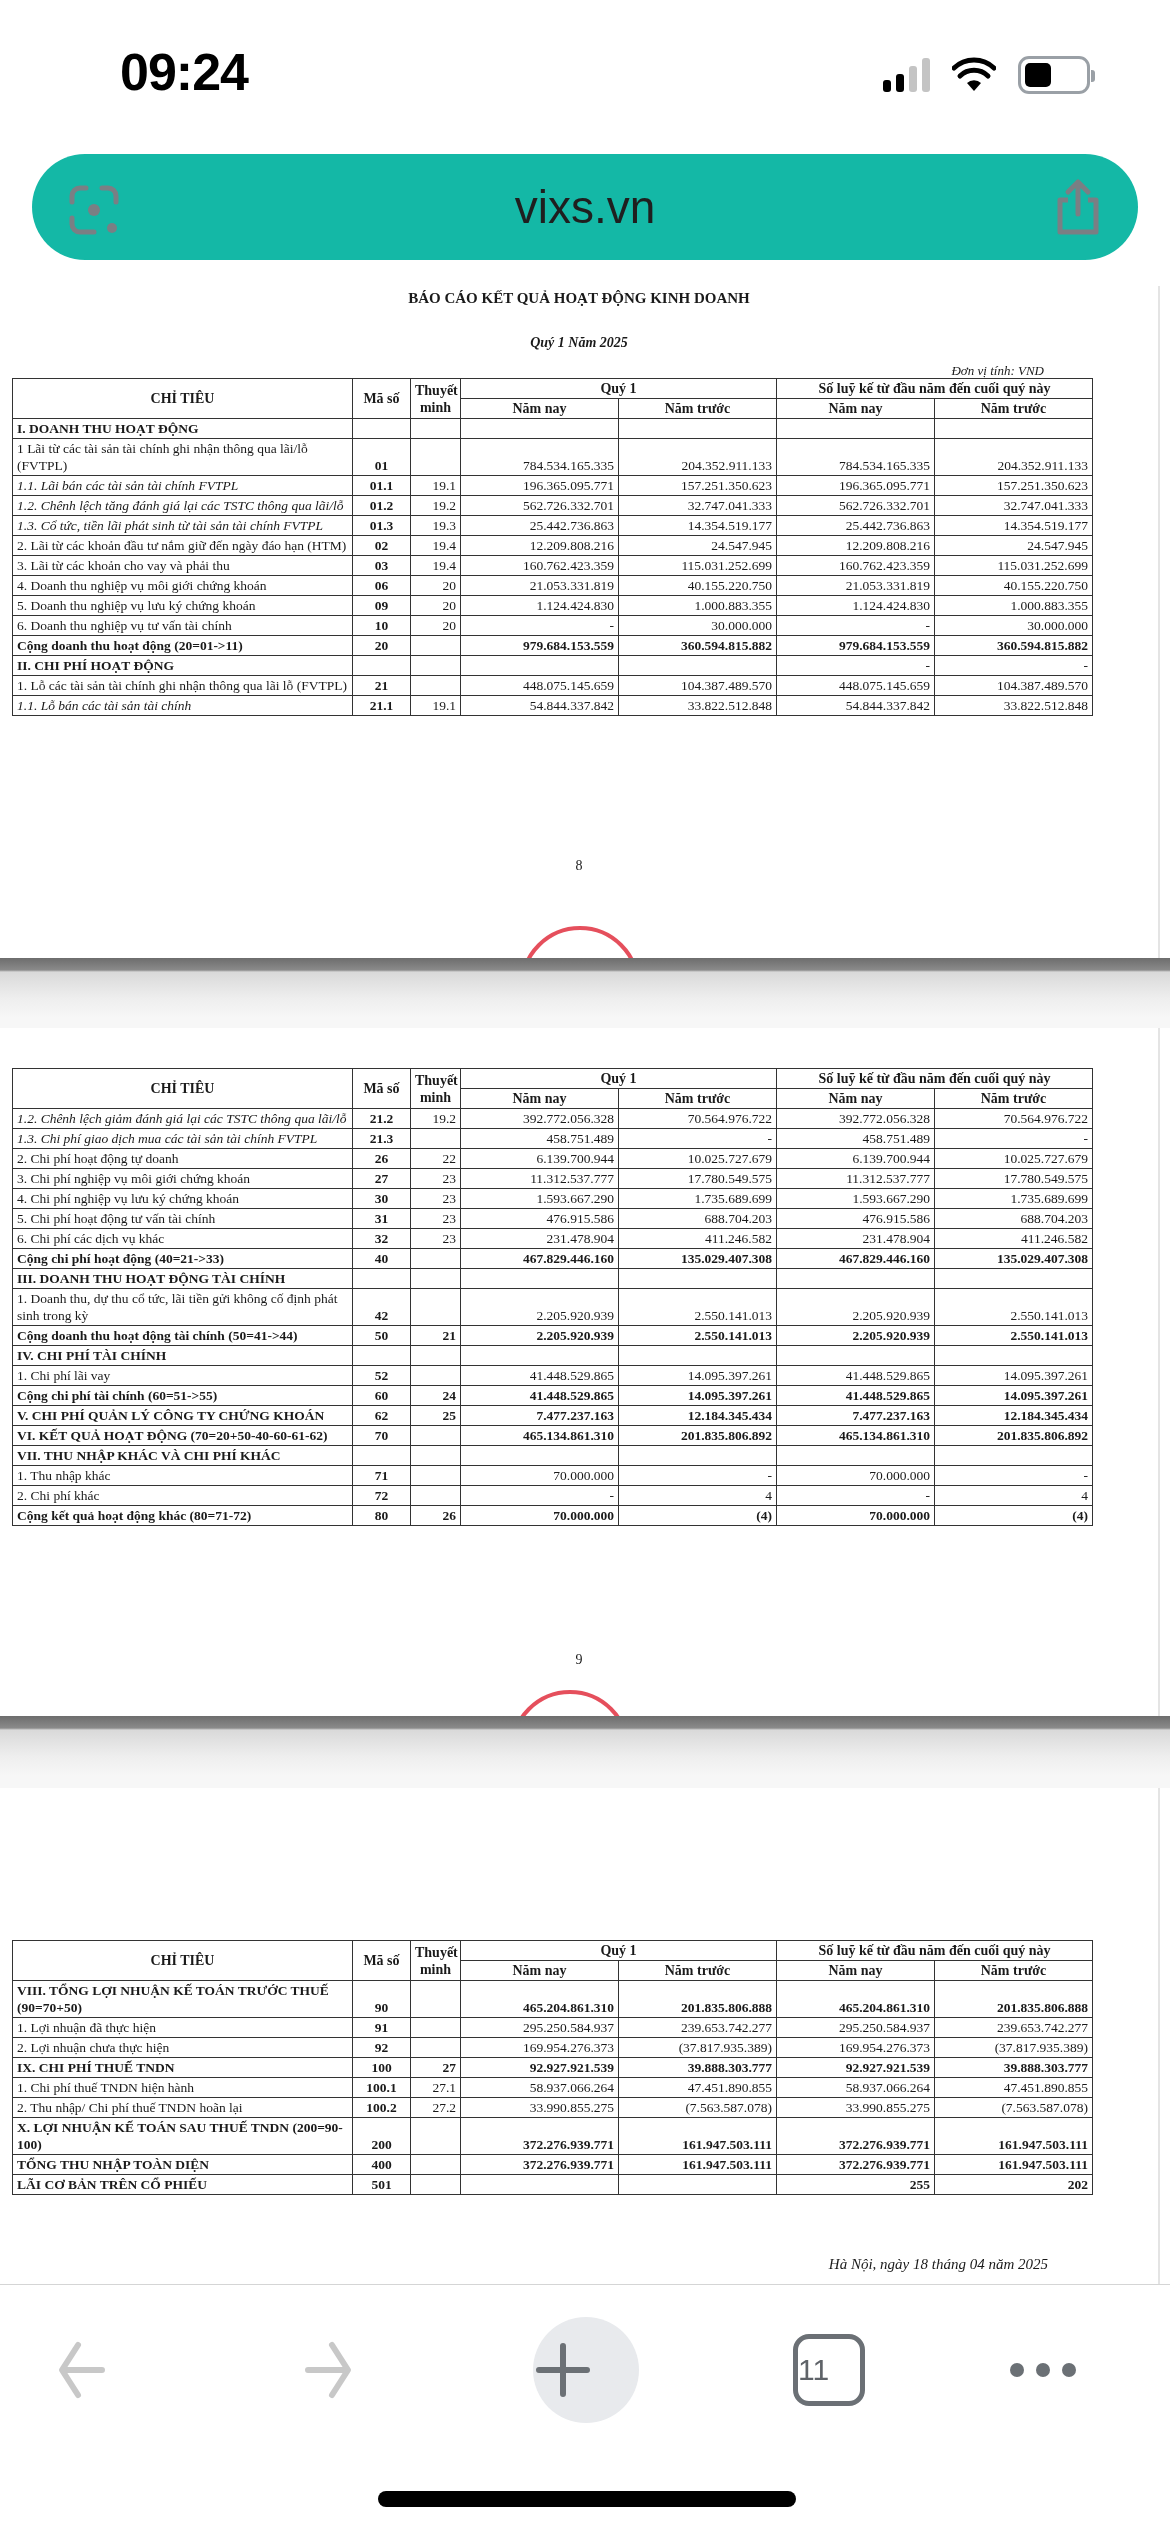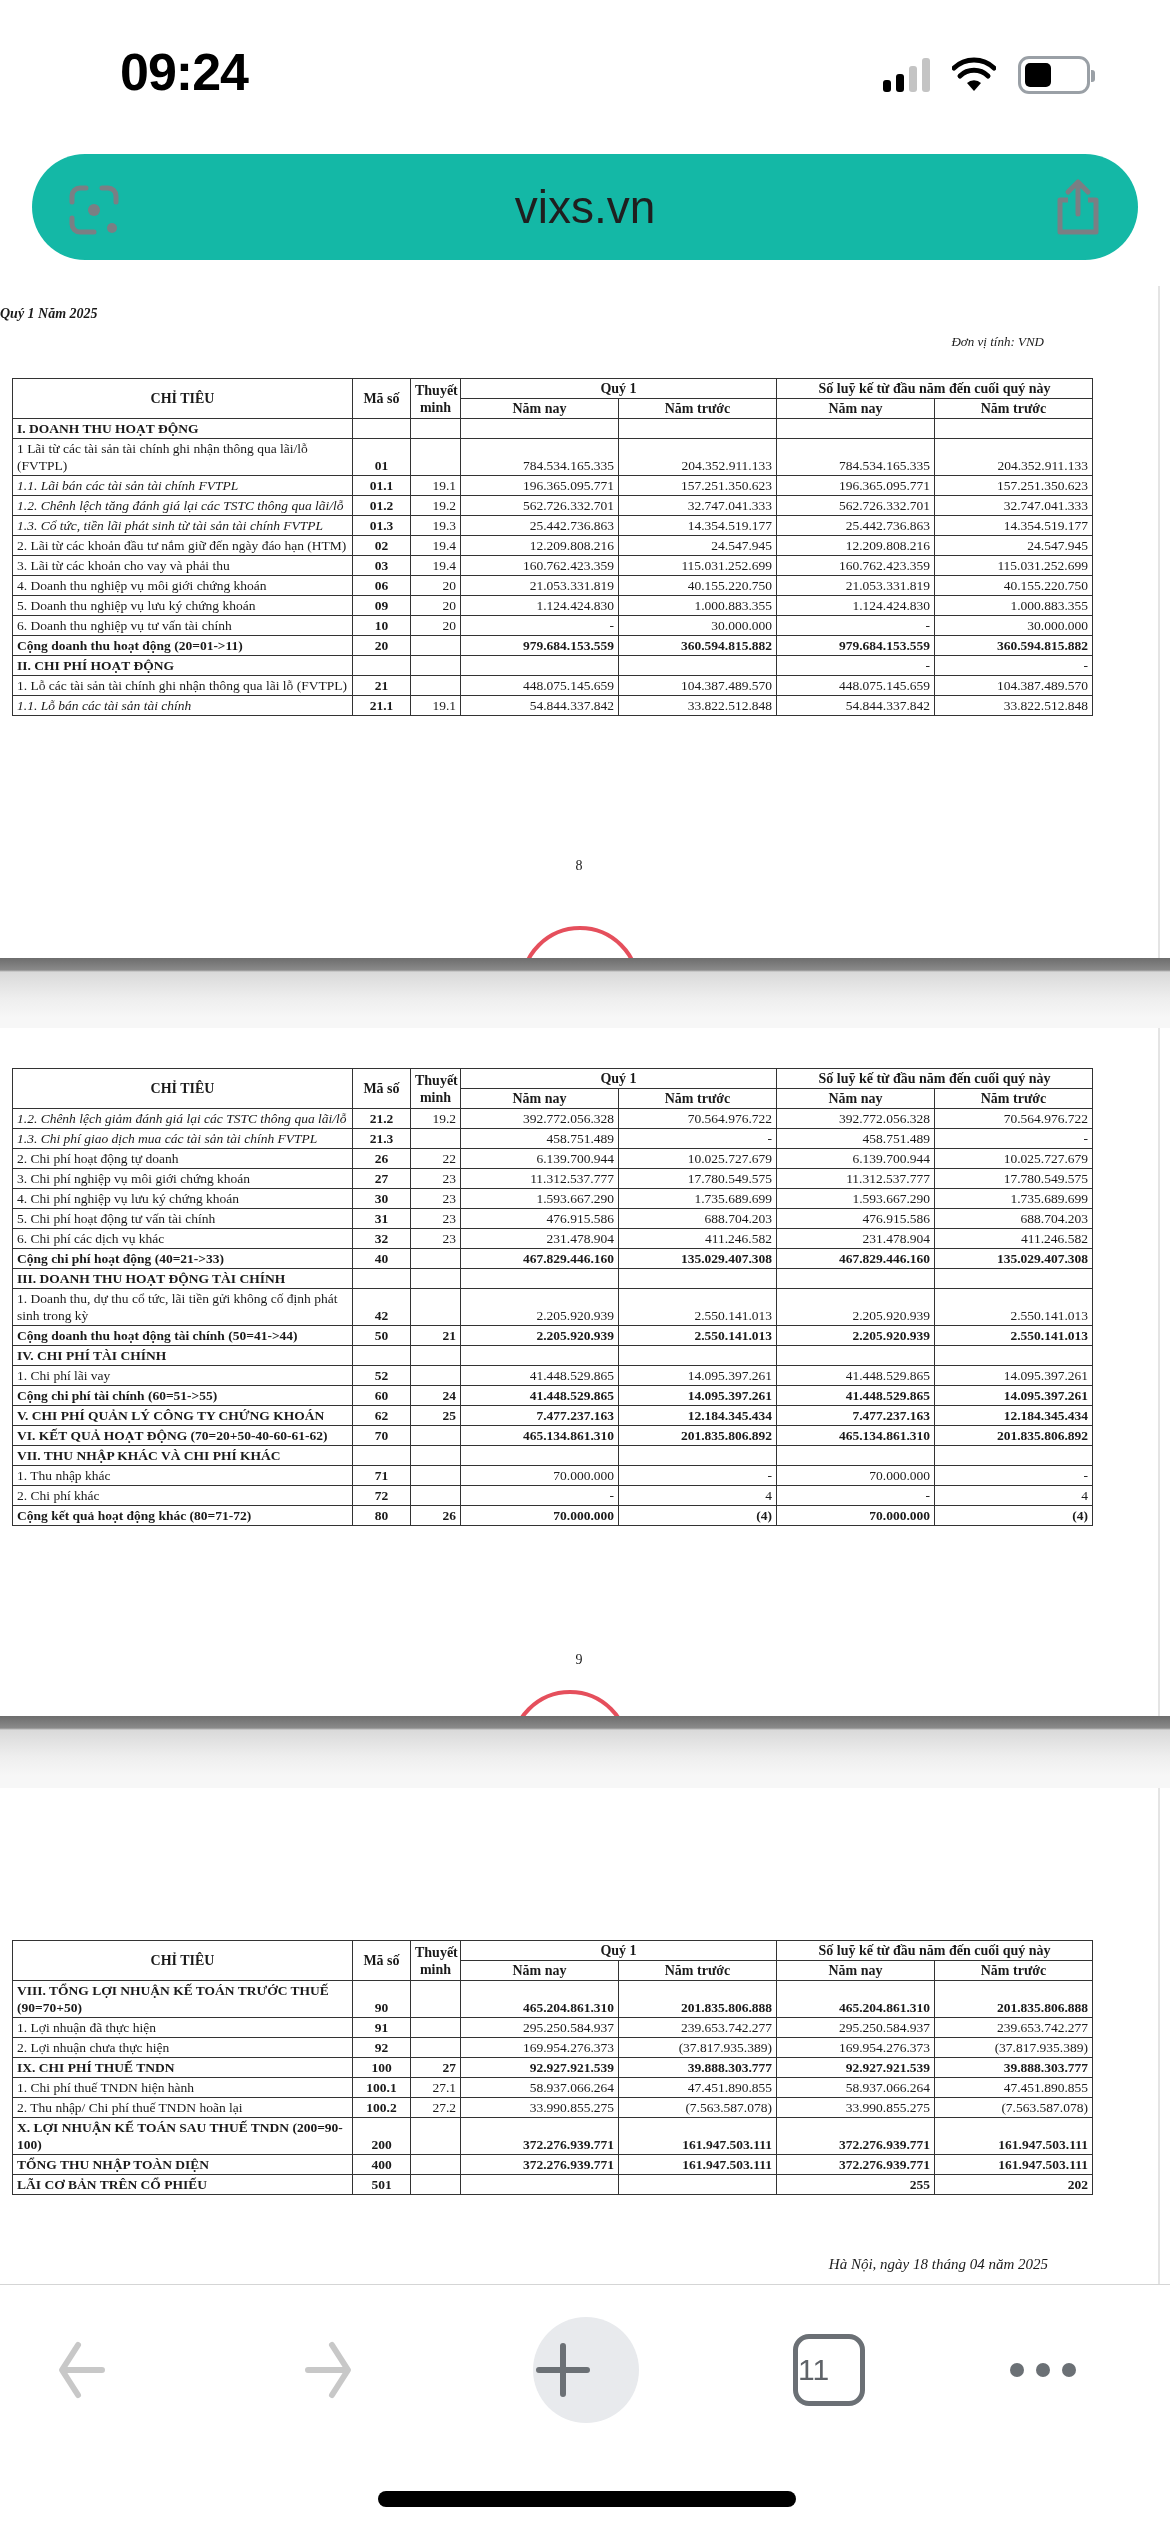--- a/index.html
+++ b/index.html
@@ -22,21 +22,21 @@
   .url-text { font-size: 46px; color: #1f1f1f; }
   .lens-icon { position: absolute; left: 34px; top: 28px; width: 56px; height: 56px; }
   .share-icon { position: absolute; right: 34px; top: 24px; width: 52px; height: 60px; }
 
   
   .doc-view { position: absolute; left: 0; top: 286px; width: 1170px; height: 1998px; background: #ffffff; overflow: hidden; }
   .page { position: absolute; left: 0; width: 1160px; background: #fff; font-family: "Liberation Serif", serif; color: #1a1a1a; border-right: 2px solid #e4e4e4; }
   .page-gap { position: absolute; left: 0; width: 1170px; background: linear-gradient(#6d6d6d 0, #8a8a8a 12px, #d9d9d9 14px, #eeeeee 40px, #f7f7f7 60px); }
 
   .doc-title { text-align: center; font-weight: bold; font-size: 15px; letter-spacing: 0; }
-  .doc-subtitle { text-align: left; font-style: italic; font-weight: bold; font-size: 14px; margin-top: 16px; }
+  .doc-subtitle { text-align: center; font-style: italic; font-weight: bold; font-size: 14px; margin-top: 28px; }
   .doc-unit { text-align: right; font-style: italic; font-size: 13px; padding-right: 114px; margin-top: 12px; }
 
   table.fin { border-collapse: collapse; position: absolute; left: 12px; width: 1080px; font-size: 13.5px; table-layout: fixed; }
   table.fin td, table.fin th { border: 1.6px solid #333; padding: 1px 4px; vertical-align: bottom; line-height: 17px; }
   table.fin th { font-weight: bold; text-align: center; vertical-align: middle; font-size: 14px; }
   table.fin td.num { text-align: right; white-space: nowrap; }
   table.fin td.code { text-align: center; font-weight: bold; }
   table.fin td.note { text-align: right; }
   table.fin tr.bold td { font-weight: bold; }
   table.fin tr.italic td.label { font-style: italic; }
@@ -95,20 +95,21 @@
   <svg class="share-icon" viewBox="0 0 52 60">
     <path d="M16 22 H8 V54 H44 V22 H36" stroke="#7a7f84" stroke-width="5" fill="none" stroke-linejoin="round"></path>
     <path d="M26 36 V4 M16 14 L26 4 L36 14" stroke="#7a7f84" stroke-width="5" fill="none" stroke-linecap="round" stroke-linejoin="round"></path>
   </svg>
 </div>
 
 <div class="doc-view">
 
   <div class="page" style="top:0; height:672px;">
     <div style="height:4px"></div>
+    <div class="doc-title">BÁO CÁO KẾT QUẢ HOẠT ĐỘNG KINH DOANH</div>
     <div class="doc-subtitle">Quý 1 Năm 2025</div>
     <div class="doc-unit">Đơn vị tính: VND</div>
     <table class="fin" style="top:92px;">
       <colgroup>
           <col class="col-label">
           <col class="col-code">
           <col class="col-note">
           <col class="col-val">
           <col class="col-val">
           <col class="col-val">

